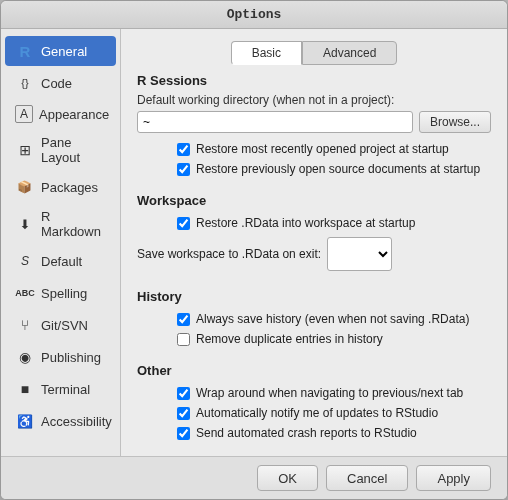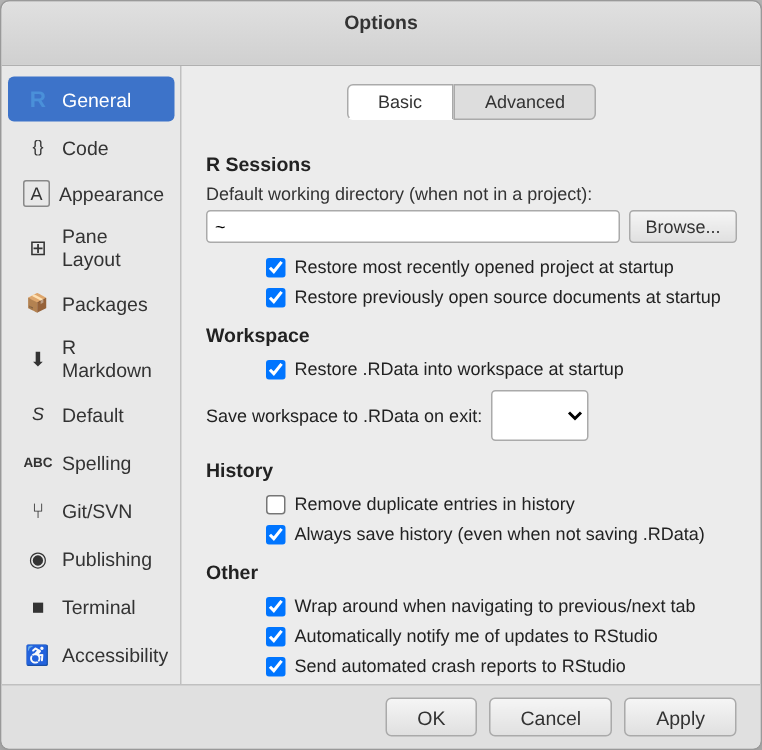--- a/index.html
+++ b/index.html
@@ -27,24 +27,25 @@
     .title-bar {
       background: linear-gradient(to bottom, #e0e0e0, #d0d0d0);
       border-bottom: 1px solid #b0b0b0;
       padding: 6px 12px;
       text-align: center;
       font-size: 13px;
       font-weight: 600;
       color: #333;
       border-radius: 6px 6px 0 0;
       position: relative;
-      height: 43px;
-      display: flex;
-      align-items: flex-start;
+      height: 28px;
+      display: flex;
+      align-items: center;
       justify-content: center;
+      font-family: Liberation Mono, monospace;
     }
     .window-body {
       display: flex;
       flex: 1;
       overflow: hidden;
     }
     .sidebar {
       width: 120px;
       background: #e8e8e8;
       border-right: 1px solid #c0c0c0;
@@ -80,21 +81,20 @@
     .content {
       flex: 1;
       padding: 12px 16px;
       display: flex;
       flex-direction: column;
       overflow-y: auto;
     }
     .tab-bar {
       display: flex;
       justify-content: center;
-      margin-bottom: 14px;
       gap: 0;
     }
     .tab-btn {
       padding: 4px 20px;
       border: 1px solid #aaa;
       background: #ddd;
       font-size: 12px;
       cursor: pointer;
       color: #333;
     }
@@ -299,26 +299,26 @@
           <option>Ask</option>
           <option>Always</option>
           <option>Never</option>
         </select>
       </div>
 
       <div class="section-divider"></div>
 
       <div class="section-title">History</div>
       <label class="checkbox-row">
+        <input type="checkbox" checked="" style="">
+        <span>Always save history (even when not saving .RData)</span>
+      </label>
+      <label class="checkbox-row">
         <input type="checkbox" style="">
         <span>Remove duplicate entries in history</span>
-      </label>
-      <label class="checkbox-row">
-        <input type="checkbox" checked="" style="">
-        <span>Always save history (even when not saving .RData)</span>
       </label>
 
       <div class="section-divider"></div>
 
       <div class="section-title">Other</div>
       <label class="checkbox-row">
         <input type="checkbox" checked="" style="">
         <span>Wrap around when navigating to previous/next tab</span>
       </label>
       <label class="checkbox-row">

